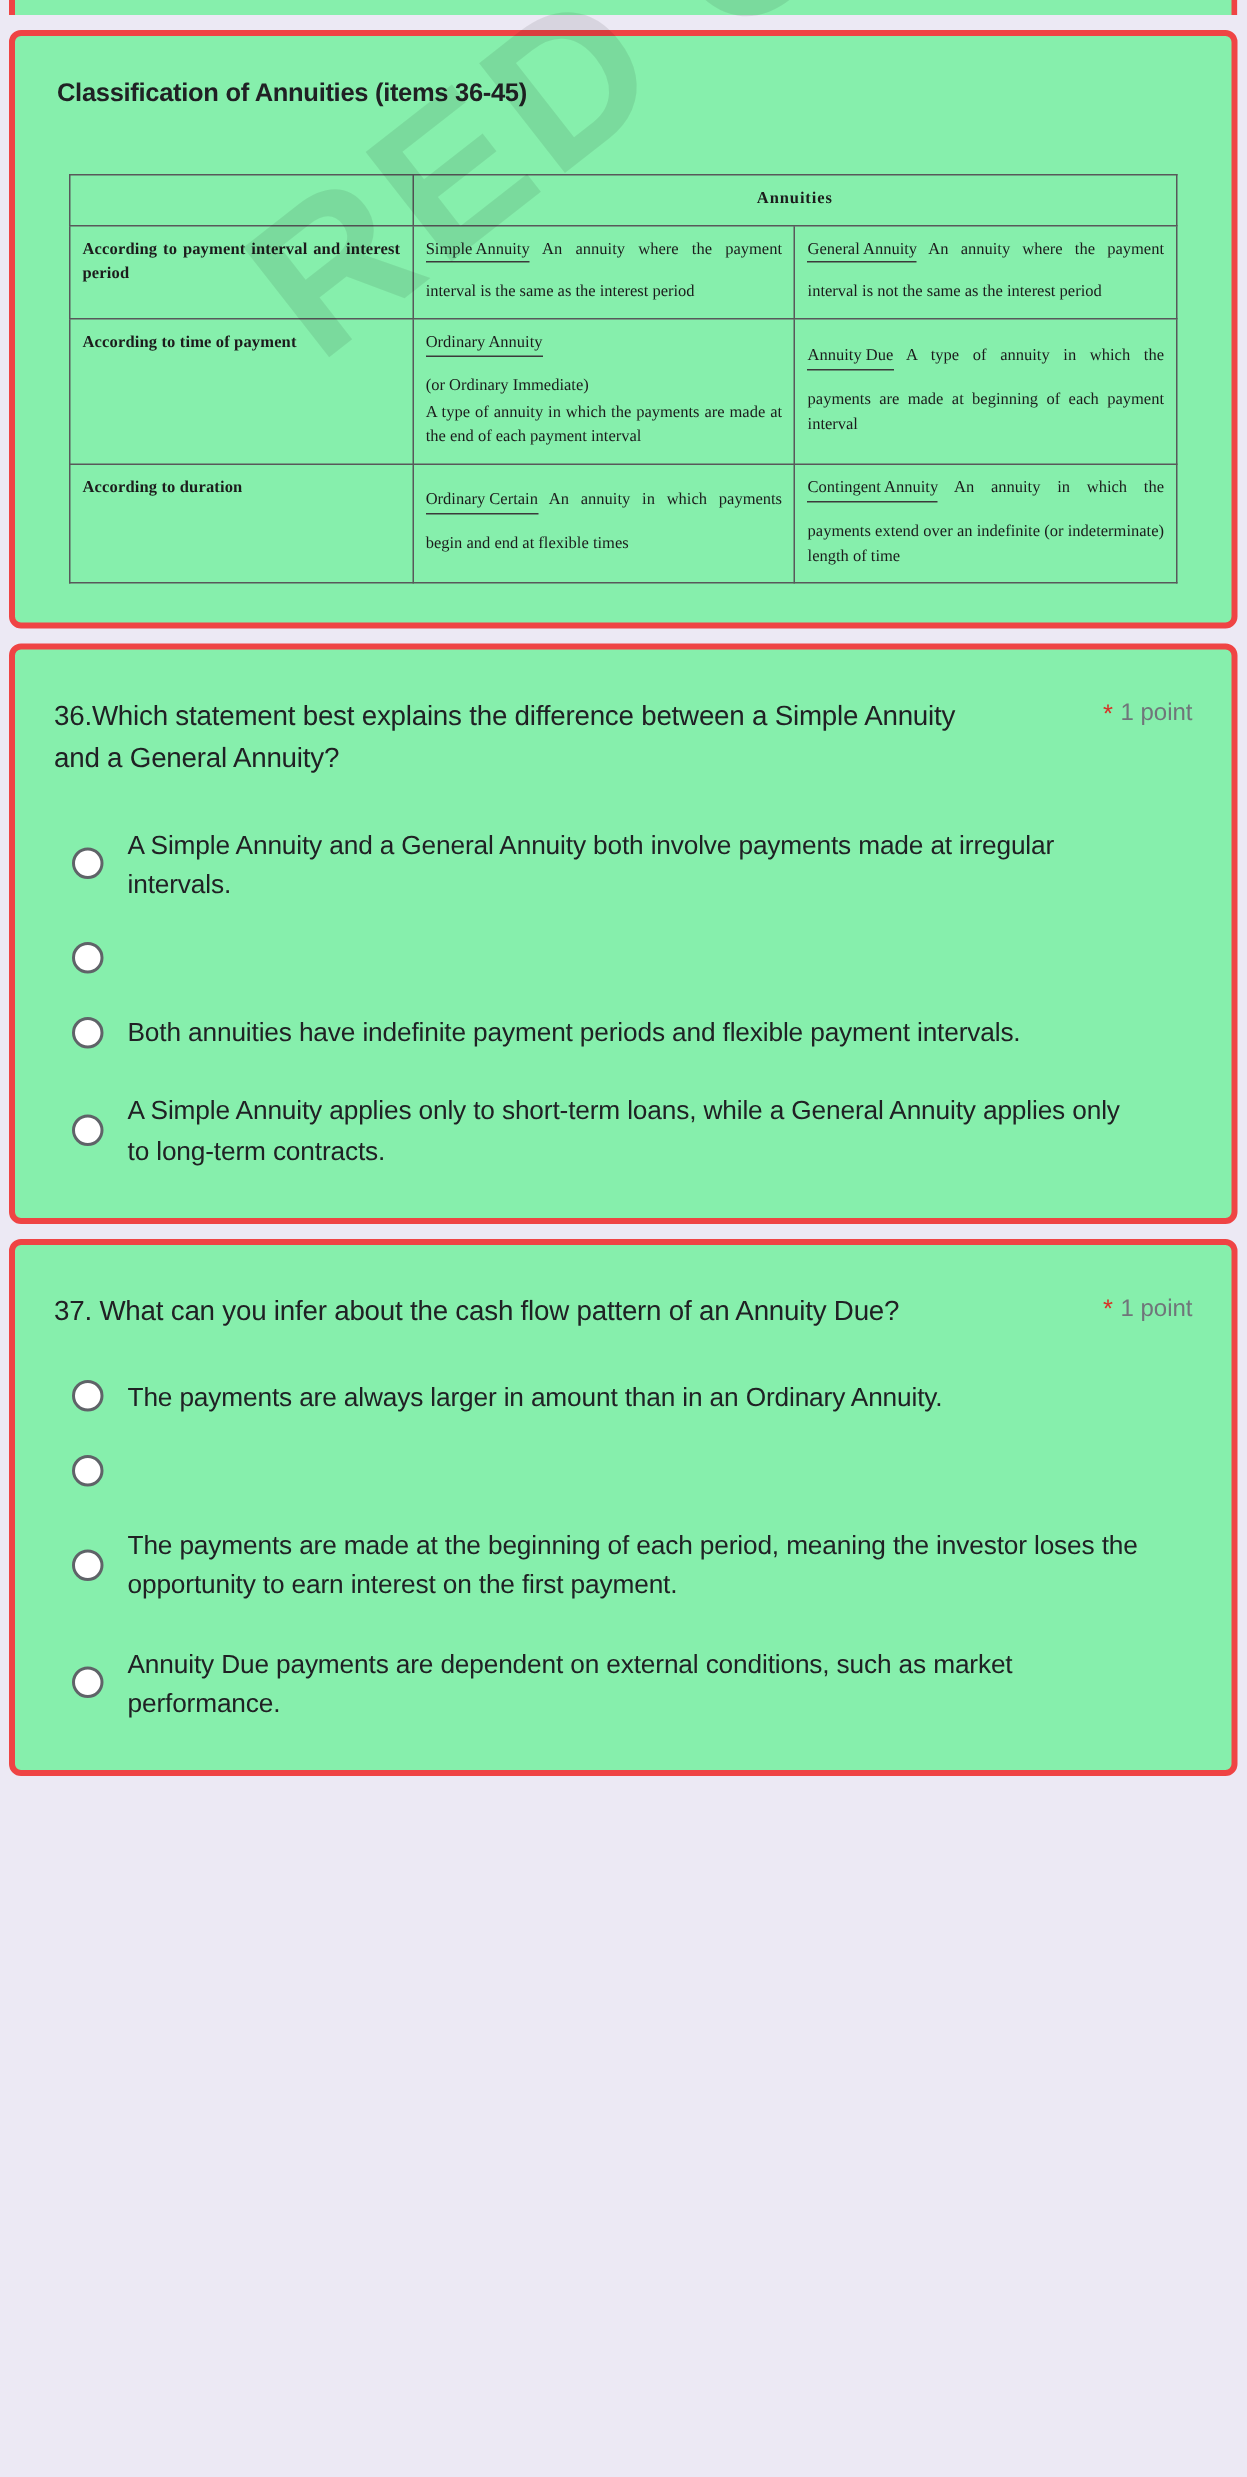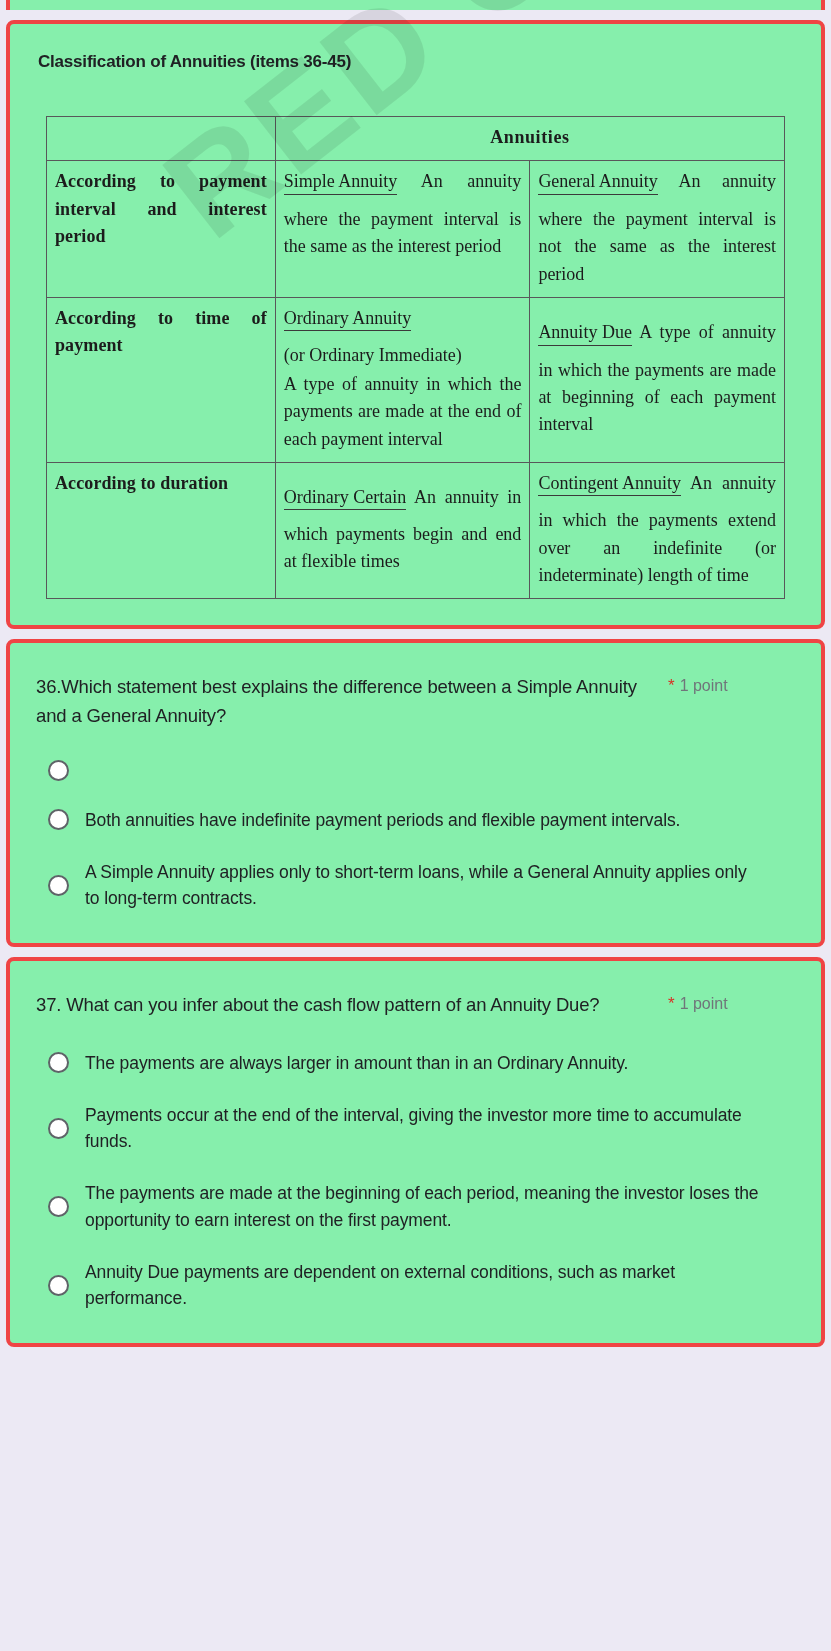--- a/index.html
+++ b/index.html
@@ -75,21 +75,21 @@
     border-collapse: collapse;
     font-family: "Liberation Serif", serif;
     position: relative;
     z-index: 2;
   }
 
   table.annuity td, table.annuity th {
     border: 1px solid #58585a;
     vertical-align: top;
     padding: 7px 8px 9px 8px;
-    font-size: 18px;
+    font-size: 11px;
     line-height: 1.52;
     color: #1c1c1c;
   }
 
   th.annuities-head {
     text-align: center;
     font-weight: bold;
     font-size: 16px;
     letter-spacing: 0.6px;
     padding: 4px 6px 4px 6px;
@@ -126,21 +126,21 @@
   }
 
   .subterm { display: block; margin-bottom: 1px; }
 
   
   .q-card { padding: 30px 26px 28px 26px; }
 
   .q-head {
     display: flex;
     align-items: flex-start;
-    justify-content: flex-start;
+    justify-content: space-between;
     gap: 12px;
   }
 
   .q-text {
     font-size: 18.5px;
     line-height: 1.52;
     color: #202124;
     letter-spacing: -0.15px;
     max-width: 620px;
     flex: 1;
@@ -258,20 +258,24 @@
   <div class="q-head">
     <div class="q-text">36.Which statement best explains the difference between a Simple Annuity and a General Annuity?</div>
     <div class="q-points">
       <span class="req-star">*</span>
       <span class="points-label">1 point</span>
     </div>
   </div>
   <div class="options">
     <div class="option">
       <span class="radio"></span>
+      <span class="opt-text">A Simple Annuity and a General Annuity both involve payments made at irregular intervals.</span>
+    </div>
+    <div class="option">
+      <span class="radio"></span>
     </div>
     <div class="option">
       <span class="radio"></span>
       <span class="opt-text">Both annuities have indefinite payment periods and flexible payment intervals.</span>
     </div>
     <div class="option">
       <span class="radio"></span>
       <span class="opt-text">A Simple Annuity applies only to short-term loans, while a General Annuity applies only to long-term contracts.</span>
     </div>
   </div>
@@ -285,21 +289,20 @@
       <span class="points-label">1 point</span>
     </div>
   </div>
   <div class="options">
     <div class="option">
       <span class="radio"></span>
       <span class="opt-text">The payments are always larger in amount than in an Ordinary Annuity.</span>
     </div>
     <div class="option">
       <span class="radio"></span>
-      <span class="opt-text">Payments occur at the end of the interval, giving the investor more time to accumulate funds.</span>
     </div>
     <div class="option">
       <span class="radio"></span>
       <span class="opt-text">The payments are made at the beginning of each period, meaning the investor loses the opportunity to earn interest on the first payment.</span>
     </div>
     <div class="option">
       <span class="radio"></span>
       <span class="opt-text">Annuity Due payments are dependent on external conditions, such as market performance.</span>
     </div>
   </div>

